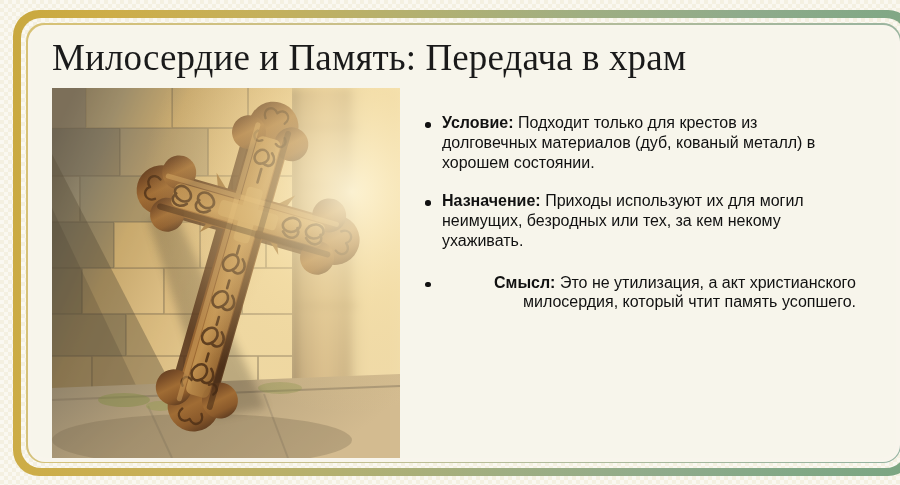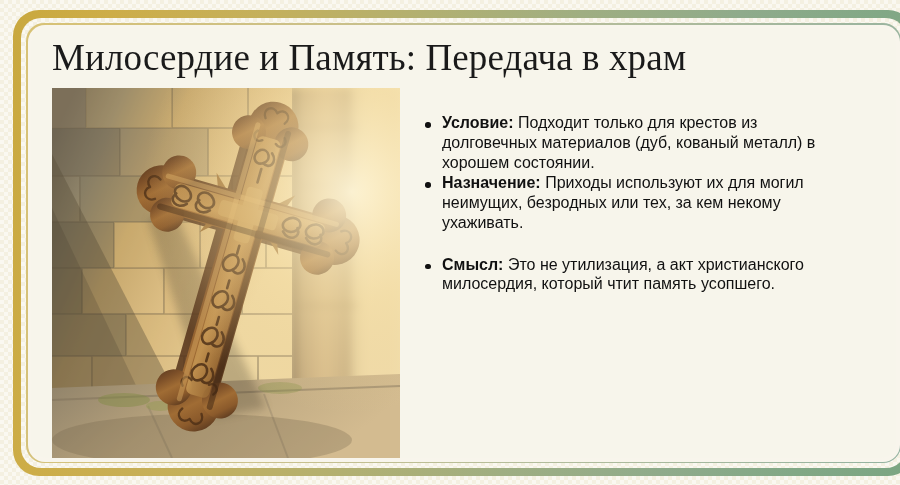--- a/index.html
+++ b/index.html
@@ -143,24 +143,25 @@
     color: #111111;
     font-size: 16px;
     line-height: 1.235;
   }
   .bullet {
     position: relative;
     padding-left: 21px;
     margin-bottom: 0;
   }
   .bullet + .bullet {
-    margin-top: 1px;
+    margin-top: 19px;
   }
   .bullet.spaced {
     margin-top: 22px;
+    text-align: right;
   }
   .bullet-dot {
     position: absolute;
     left: 4px;
     top: 9px;
     width: 5.5px;
     height: 5.5px;
     border-radius: 50%;
     background: #111111;
   }

